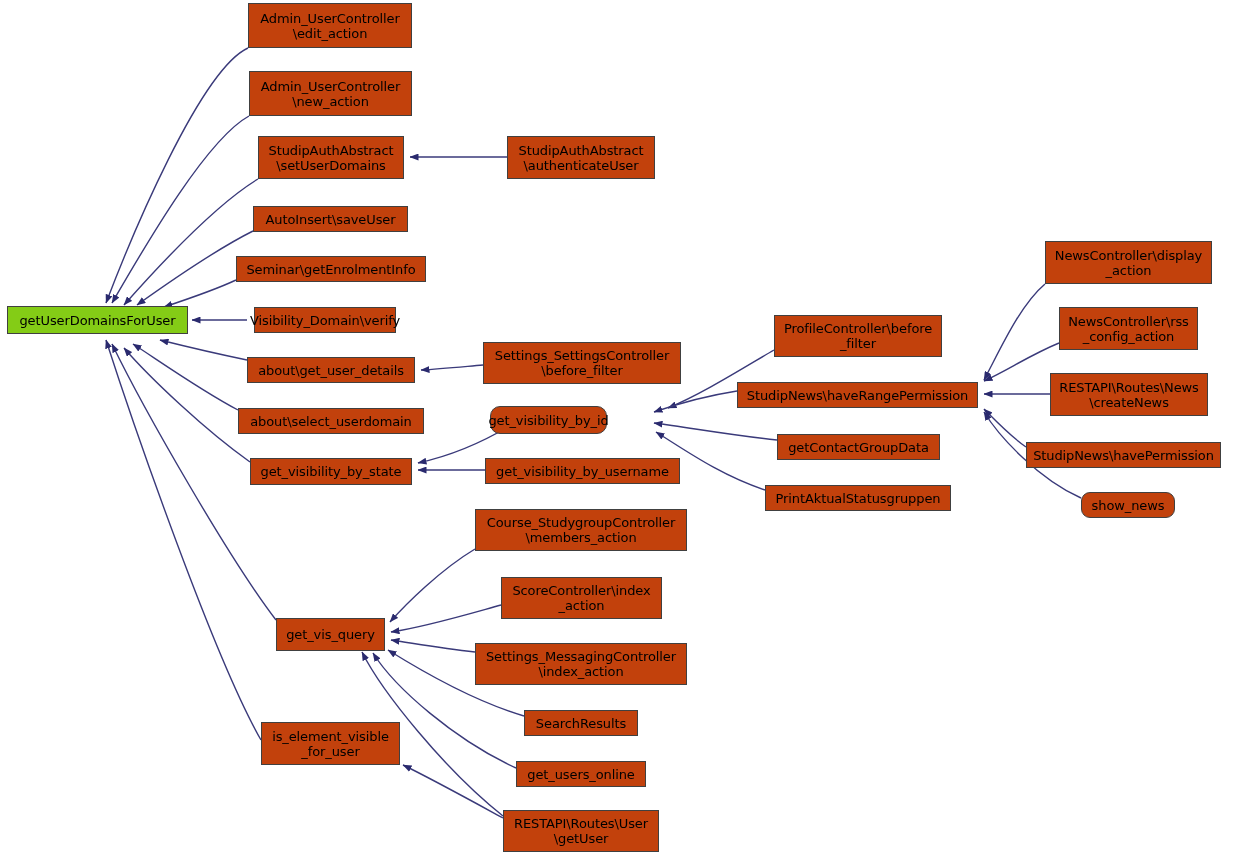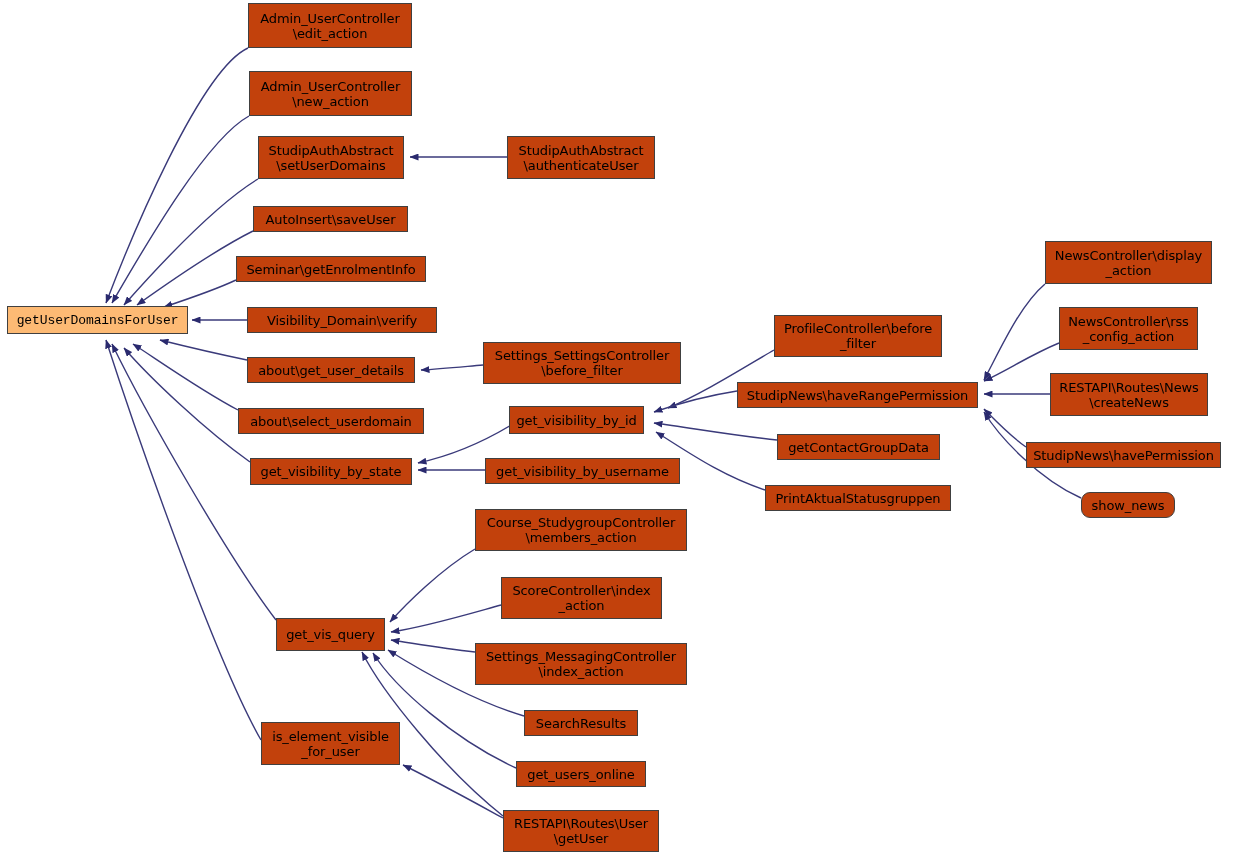--- a/index.html
+++ b/index.html
@@ -35,23 +35,22 @@
     line-height: 15px;
     text-align: center;
     display: flex;
     align-items: center;
     justify-content: center;
     white-space: pre-line;
     letter-spacing: -0.1px;
     z-index: 2;
   }
   .gnode.highlight {
-    background: #fdba74;
+    background: #84cc16;
     border-color: #404040;
-    font-family: Liberation Mono, monospace;
   }
 </style>
 </head>
 <body>
 
 <div id="canvas">
   <svg id="edge-layer" viewBox="0 0 1235 859" xmlns="http://www.w3.org/2000/svg">
     <defs>
       <marker id="arrowhead" markerWidth="9" markerHeight="7" refX="8.5" refY="3.5" orient="auto" markerUnits="userSpaceOnUse">
         <polygon points="0 0, 9 3.5, 0 7" fill="#2a2a6e"></polygon>
@@ -96,27 +95,27 @@
       <div class="gnode" style="left: 248px; top: 3px; width: 164px; height: 45px;">Admin_UserController
 \edit_action</div>
       <div class="gnode" style="left: 249px; top: 71px; width: 163px; height: 45px;">Admin_UserController
 \new_action</div>
       <div class="gnode" style="left: 258px; top: 136px; width: 146px; height: 43px;">StudipAuthAbstract
 \setUserDomains</div>
       <div class="gnode" style="left: 507px; top: 136px; width: 148px; height: 43px;">StudipAuthAbstract
 \authenticateUser</div>
       <div class="gnode" style="left: 253px; top: 206px; width: 155px; height: 26px;">AutoInsert\saveUser</div>
       <div class="gnode" style="left: 236px; top: 256px; width: 190px; height: 26px;">Seminar\getEnrolmentInfo</div>
-      <div class="gnode" style="left: 247px; top: 307px; width: 190px; height: 26px;">Visibility_Domain\verify</div>
+      <div class="gnode" style="left: 254px; top: 307px; width: 142px; height: 26px;">Visibility_Domain\verify</div>
       <div class="gnode" style="left: 247px; top: 357px; width: 168px; height: 26px;">about\get_user_details</div>
       <div class="gnode" style="left: 483px; top: 342px; width: 198px; height: 42px;">Settings_SettingsController
 \before_filter</div>
       <div class="gnode" style="left: 238px; top: 408px; width: 186px; height: 26px;">about\select_userdomain</div>
       <div class="gnode" style="left: 250px; top: 458px; width: 162px; height: 27px;">get_visibility_by_state</div>
-      <div class="gnode" style="left: 509px; top: 406px; width: 135px; height: 28px;">get_visibility_by_id</div>
+      <div class="gnode" style="left: 490px; top: 406px; width: 117px; height: 28px; border-radius: 10px;">get_visibility_by_id</div>
       <div class="gnode" style="left: 485px; top: 458px; width: 195px; height: 26px;">get_visibility_by_username</div>
       <div class="gnode" style="left: 774px; top: 315px; width: 168px; height: 42px;">ProfileController\before
 _filter</div>
       <div class="gnode" style="left: 737px; top: 382px; width: 241px; height: 26px;">StudipNews\haveRangePermission</div>
       <div class="gnode" style="left: 777px; top: 434px; width: 163px; height: 26px;">getContactGroupData</div>
       <div class="gnode" style="left: 765px; top: 485px; width: 186px; height: 26px;">PrintAktualStatusgruppen</div>
       <div class="gnode" style="left: 1045px; top: 241px; width: 167px; height: 43px;">NewsController\display
 _action</div>
       <div class="gnode" style="left: 1059px; top: 307px; width: 139px; height: 43px;">NewsController\rss
 _config_action</div>

